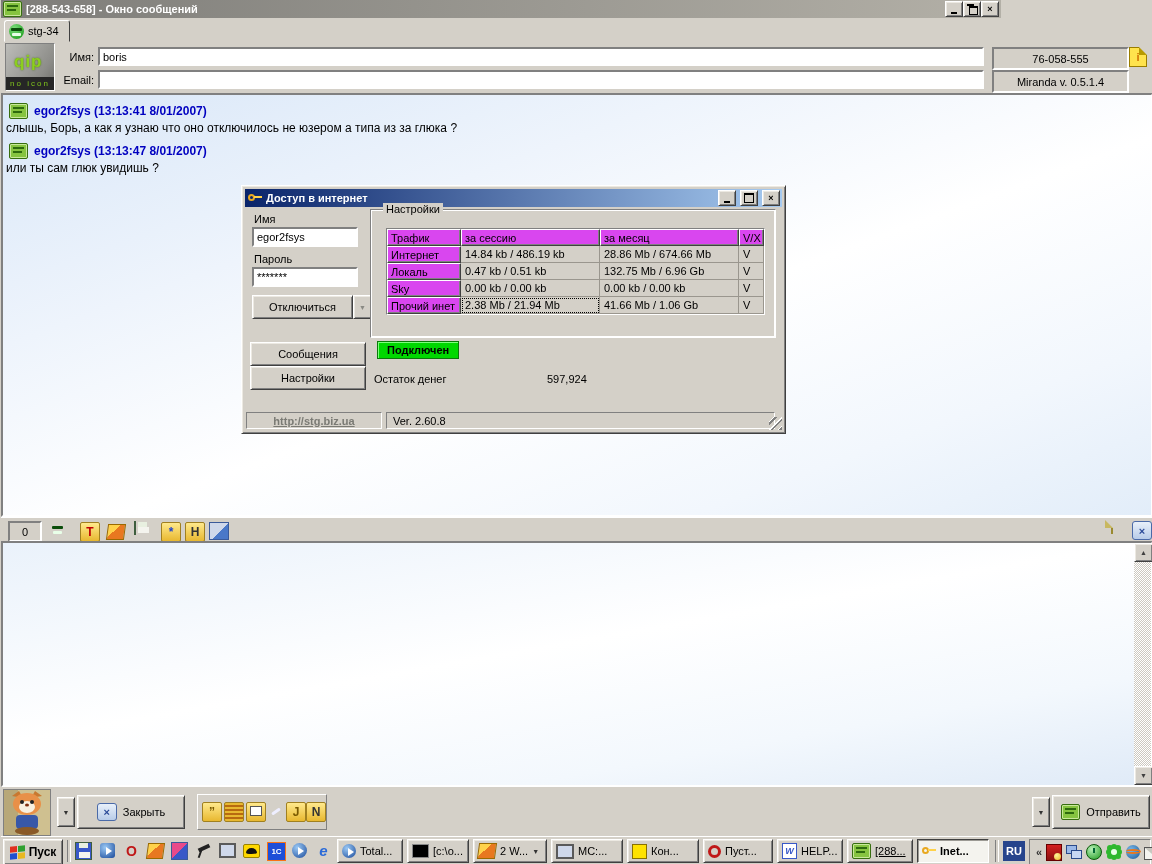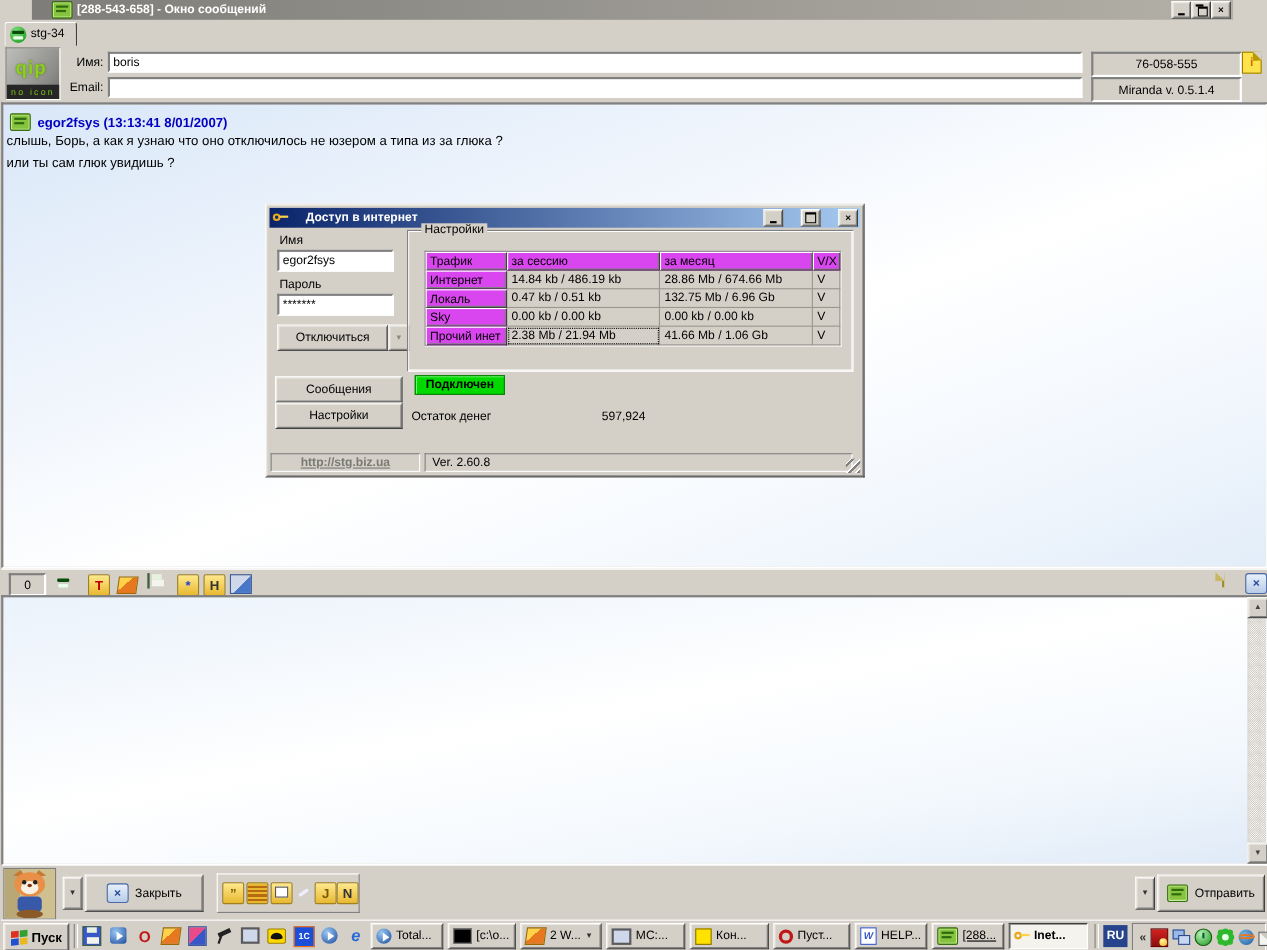--- a/index.html
+++ b/index.html
@@ -8,22 +8,22 @@
     border-left:1px solid #d4d0c8;box-sizing:border-box;}
   .abs{position:absolute;}
   
   .out{background:#d4d0c8;border:1px solid;border-color:#ffffff #404040 #404040 #ffffff;
        box-shadow:inset 1px 1px 0 #ece9e2, inset -1px -1px 0 #808080;}
   .out-thin{background:#d4d0c8;border:1px solid;border-color:#ffffff #808080 #808080 #ffffff;}
   .in{border:2px solid;border-color:#808080 #ffffff #ffffff #808080;}
   .field{background:#fff;border:2px solid;border-color:#808080 #ffffff #ffffff #808080;}
   .btn{display:flex;align-items:center;justify-content:center;cursor:default;user-select:none;}
   
-  #main-titlebar{top:0;left:0;width:1092px;height:18px;display:flex;align-items:center;
-    background:linear-gradient(to right,#7e7d79,#b3b0a7);color:#fff;font-weight:bold;padding-left:18px;box-sizing:border-box;margin-left:28px;}
+  #main-titlebar{top:0;left:0;width:1000px;height:18px;display:flex;align-items:center;
+    background:linear-gradient(to right,#7e7d79,#b3b0a7);color:#fff;font-weight:bold;padding-left:2px;box-sizing:border-box;}
   .tb-btn{width:16px;height:14px;font-size:9px;line-height:10px;font-weight:bold;}
   .glyph-min{display:block;width:6px;height:2px;background:#000;margin-top:7px;}
   .glyph-restore{display:block;width:7px;height:6px;border:1px solid #000;border-top-width:2px;position:relative;top:1px;left:1px;background:#d4d0c8;}
   .glyph-restore:before{content:"";position:absolute;left:-3px;top:-4px;width:7px;height:2px;background:#000;}
   
   #tabstrip{top:18px;left:0;width:1152px;height:24px;}
   #tab-active{left:3px;top:2px;width:66px;height:22px;background:#d4d0c8;
     border:1px solid;border-color:#fff #404040 #d4d0c8 #fff;border-radius:3px 3px 0 0;
     display:flex;align-items:center;gap:4px;padding-left:4px;box-sizing:border-box;}
   .smiley{width:15px;height:15px;border-radius:50%;background:radial-gradient(circle at 35% 30%,#7ee07e,#129412);position:relative;}
@@ -69,21 +69,21 @@
   #taskbar{top:836px;left:0;width:1152px;height:28px;border-top:1px solid #fff;background:#d4d0c8;}
   .task-btn{height:24px;font-size:11px;display:flex;align-items:center;gap:4px;padding:0 4px;box-sizing:border-box;overflow:hidden;white-space:nowrap;}
   .task-active{background:#f4f3ee;font-weight:bold;border-color:#404040 #ffffff #ffffff #404040;box-shadow:inset 1px 1px 0 #9c9a94;}
   .ql{width:17px;height:17px;display:inline-flex;align-items:center;justify-content:center;font-weight:bold;font-size:11px;cursor:default;}
   .sep{width:2px;height:22px;border-left:1px solid #808080;border-right:1px solid #fff;}
   #tray{display:flex;align-items:center;gap:4px;padding:0 6px;height:22px;}
   .tray-ico{width:16px;height:16px;display:inline-flex;align-items:center;justify-content:center;}
   
   #dialog{left:240px;top:185px;width:543px;height:247px;background:#d4d0c8;
     border:1px solid;border-color:#ffffff #404040 #404040 #ffffff;box-shadow:inset 1px 1px 0 #ece9e2, inset -1px -1px 0 #808080;z-index:50;}
-  #dialog-titlebar{left:3px;top:3px;width:537px;height:18px;display:flex;align-items:center;gap:16px;padding-left:3px;box-sizing:border-box;
+  #dialog-titlebar{left:3px;top:3px;width:537px;height:18px;display:flex;align-items:center;gap:4px;padding-left:3px;box-sizing:border-box;
     background:linear-gradient(to right,#0a246a,#a6caf0);color:#fff;font-weight:bold;}
   .key-icon{display:inline-block;width:14px;height:12px;position:relative;}
   .key-icon:before{content:"";position:absolute;left:0;top:2px;width:7px;height:7px;border:2px solid #e8a820;border-radius:50%;box-sizing:border-box;}
   .key-icon:after{content:"";position:absolute;left:6px;top:4px;width:8px;height:2px;background:#ffd24a;box-shadow:5px 2px 0 -1px #ffd24a,3px 2px 0 -1px #ffd24a;}
   .dlg-label{font-size:11px;}
   .grp{border:1px solid;border-color:#808080 #fff #fff #808080;box-shadow:inset 1px 1px 0 #fff, inset -1px -1px 0 #fff;}
   .grp-title{position:absolute;top:-7px;left:12px;background:#d4d0c8;padding:0 3px;}
   .stat-table{display:grid;grid-template-columns:74px 139px 139px 25px;}
   .thead{background:#d946ef;border:1px solid;border-color:#fff #404040 #404040 #fff;box-shadow:inset -1px -1px 0 #808080;
     padding:1px 3px;height:17px;box-sizing:border-box;display:flex;align-items:center;overflow:hidden;white-space:nowrap;}
@@ -172,20 +172,25 @@
     <div class="abs field info-box" style="left:991px;top:28px;width:133px;height:19px;background:#d4d0c8;">Miranda v. 0.5.1.4</div>
   </div>
 
   <div class="abs" id="chatarea">
     <div class="msg-head">
       <span class="card-icon"></span>
       <span><span>egor2fsys</span>
       <span>(13:13:41 8/01/2007)</span></span>
     </div>
     <div class="msg-text">слышь, Борь, а как я узнаю что оно отключилось не юзером а типа из за глюка ?</div>
+    <div class="msg-head">
+      <span class="card-icon"></span>
+      <span><span>egor2fsys</span>
+      <span>(13:13:47 8/01/2007)</span></span>
+    </div>
     <div class="msg-text">или ты сам глюк увидишь ?</div>
   </div>
 
   <div class="abs" id="toolbar">
     <div class="abs field btn" style="left:7px;top:3px;width:30px;height:17px;background:#d4d0c8;">0</div>
     <span class="abs smiley" style="left:49px;top:4px;width:16px;height:16px;"></span>
     <span class="abs btn tool-ico ico-yellow" style="left:79px;top:4px;color:#c00000;">T</span>
     <span class="abs paint" style="left:106px;top:6px;"></span>
     <span class="abs floppy" style="left:133px;top:4px;"></span>
     <span class="abs btn tool-ico ico-yellow" style="left:160px;top:4px;color:#2244cc;">*</span>

